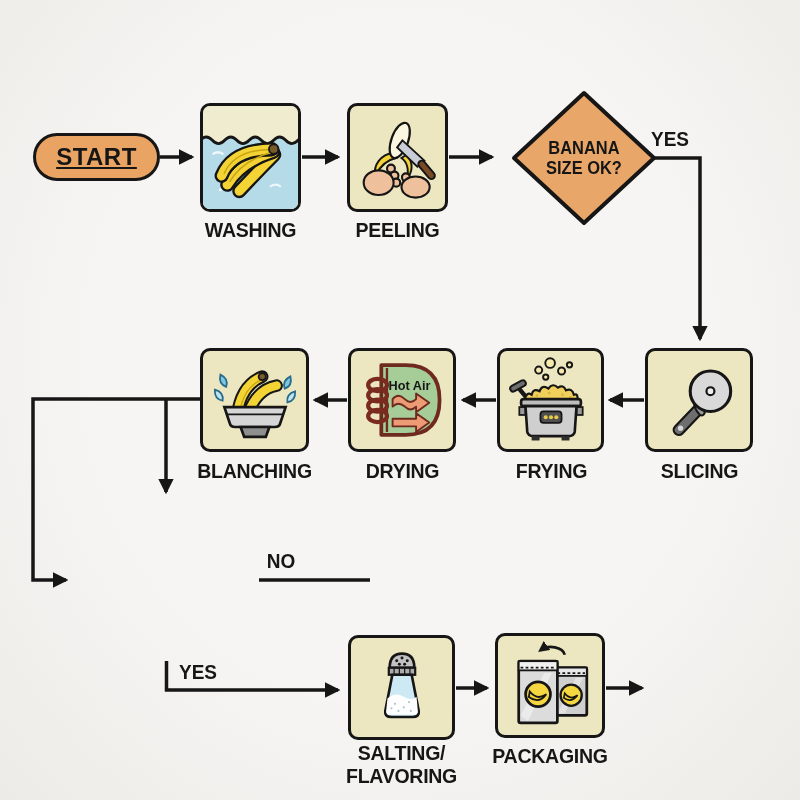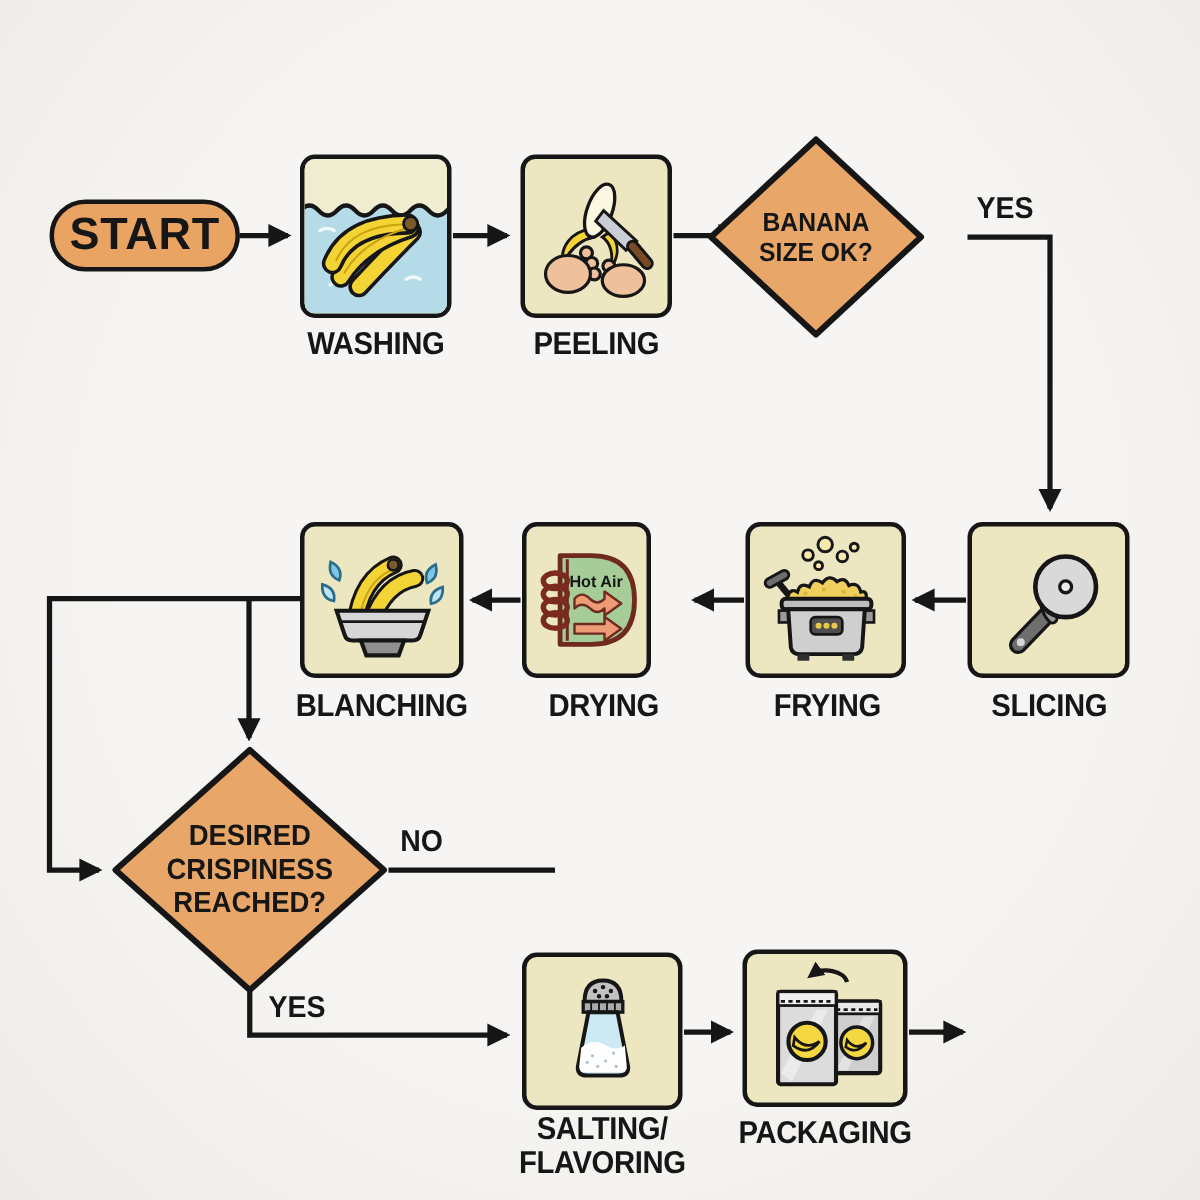--- a/index.html
+++ b/index.html
@@ -10,21 +10,21 @@
   }
   #edges { position:absolute; left:0; top:0; z-index:1; }
   .node { position:absolute; z-index:2; box-sizing:border-box; }
   .process {
     background:#ECE7C0; border:3.5px solid #161616; border-radius:10px;
     display:flex; align-items:center; justify-content:center; overflow:hidden;
   }
   .terminator {
     background:#E9A464; border:3.5px solid #161616; border-radius:27px;
     display:flex; align-items:center; justify-content:center;
-    font-weight:bold; font-size:30px; letter-spacing:.5px;
+    font-weight:bold; font-size:24px; letter-spacing:.5px;text-decoration:underline;
   }
   .diamond-wrap { position:absolute; z-index:2; }
   .diamond-wrap svg { display:block; overflow:visible; }
   .diamond-text {
     position:absolute; inset:0; display:flex; flex-direction:column;
     align-items:center; justify-content:center; text-align:center;
     font-weight:bold; line-height:1.16; transform:scaleX(.94);
   }
   .d1 .diamond-text { font-size:17.5px; }
   .d2 .diamond-text { font-size:19.5px; }
@@ -106,21 +106,21 @@
           <circle cx="46" cy="70" r="4.5"></circle>
           <circle cx="48" cy="78" r="4.5"></circle>
         <ellipse cx="28" cy="78" rx="17" ry="14"></ellipse>
         <circle cx="59" cy="72" r="4.5"></circle>
         <ellipse cx="70" cy="83" rx="16" ry="12"></ellipse>
       </g>
     </svg>
   </div>
   <div class="node-label" style="left:335px; top:219px; width:125px;">PEELING</div>
 
-  <div class="diamond-wrap d1" style="left:472px; top:91px; width:144px; height:134px;">
+  <div class="diamond-wrap d1" style="left:512px; top:91px; width:144px; height:134px;">
     <svg width="144" height="134" viewBox="0 0 144 134">
       <polygon points="72,2 142,67 72,132 2,67" fill="#E8A768" stroke="#161616" stroke-width="4" stroke-linejoin="round"></polygon>
     </svg>
     <div class="diamond-text">
       <span>BANANA</span>
       <span>SIZE OK?</span>
     </div>
   </div>
   <div class="edge-label" style="left:650px; top:128px;">YES</div>
 
@@ -165,21 +165,21 @@
           <circle cx="44" cy="69.5" r="2.3"></circle>
           <circle cx="50" cy="69.5" r="2.3"></circle>
           <circle cx="56" cy="69.5" r="2.3"></circle>
         </g>
       <rect x="28" y="91" width="9" height="5" fill="#2E2E2E"></rect>
       <rect x="62" y="91" width="9" height="5" fill="#2E2E2E"></rect>
     </svg>
   </div>
   <div class="node-label" style="left:489px; top:460px; width:125px;">FRYING</div>
 
-  <div class="node process" style="left:348px; top:348px; width:86px; height:104px;">
+  <div class="node process" style="left:348px; top:348px; width:108px; height:104px;">
     <svg class="icon" width="94" height="94" viewBox="0 0 100 100">
       <path d="M28,13 H54 Q90,13 90,50 Q90,87 54,87 H28 Z" fill="#A6CC97" stroke="#6F2A1F" stroke-width="4" stroke-linejoin="round"></path>
       <line x1="34" y1="16" x2="34" y2="84" stroke="#6F2A1F" stroke-width="2.5"></line>
       <g fill="none" stroke="#7A2A1F" stroke-width="4.5">
         <ellipse cx="24" cy="34" rx="10" ry="6.5"></ellipse>
         <ellipse cx="24" cy="45" rx="10" ry="6.5"></ellipse>
         <ellipse cx="24" cy="56" rx="10" ry="6.5"></ellipse>
         <ellipse cx="24" cy="67" rx="10" ry="6.5"></ellipse>
       </g>
       <text x="58" y="39" text-anchor="middle" font-size="13.5" font-weight="bold" fill="#161616" font-family="Liberation Sans, sans-serif">Hot Air</text>
@@ -205,30 +205,20 @@
         <path transform="translate(86,31) rotate(25)" d="M0,-8 C4,-3 5,2 0,7 C-5,2 -4,-3 0,-8 Z"></path>
         <path transform="translate(90,47) rotate(35)" d="M0,-8 C4,-3 5,2 0,7 C-5,2 -4,-3 0,-8 Z" fill="#BFE4F2"></path>
       </g>
       <path d="M16,58 H84 L78,76 Q77,80 72,80 H28 Q23,80 22,76 Z" fill="#D6D6D6" stroke="#161616" stroke-width="3"></path>
       <line x1="19" y1="66" x2="81" y2="66" stroke="#161616" stroke-width="2"></line>
       <path d="M34,80 H66 L62,91 H38 Z" fill="#8F8F8F" stroke="#161616" stroke-width="3"></path>
     </svg>
   </div>
   <div class="node-label" style="left:192px; top:460px; width:125px;">BLANCHING</div>
 
-  <div class="diamond-wrap d2" style="left:75px; top:498px; width:183px; height:164px;">
-    <svg width="183" height="164" viewBox="0 0 183 164">
-      <polygon points="91.5,2 181,82 91.5,162 2,82" fill="#E8A768" stroke="#161616" stroke-width="4" stroke-linejoin="round"></polygon>
-    </svg>
-    <div class="diamond-text">
-      <span>DESIRED</span>
-      <span>CRISPINESS</span>
-      <span>REACHED?</span>
-    </div>
-  </div>
   <div class="edge-label" style="left:266px; top:550px;">NO</div>
   <div class="edge-label" style="left:178px; top:661px;">YES</div>
 
   <div class="node process" style="left:348px; top:635px; width:107px; height:105px;">
     <svg class="icon" width="88" height="88" viewBox="0 0 100 100">
       <path d="M36,27 Q36,11 50,11 Q64,11 64,27 Z" fill="#C2C2C2" stroke="#161616" stroke-width="3"></path>
       <g fill="#161616">
         <circle cx="44" cy="19" r="1.7"></circle>
           <circle cx="50" cy="16" r="1.7"></circle>
           <circle cx="56" cy="19" r="1.7"></circle>

